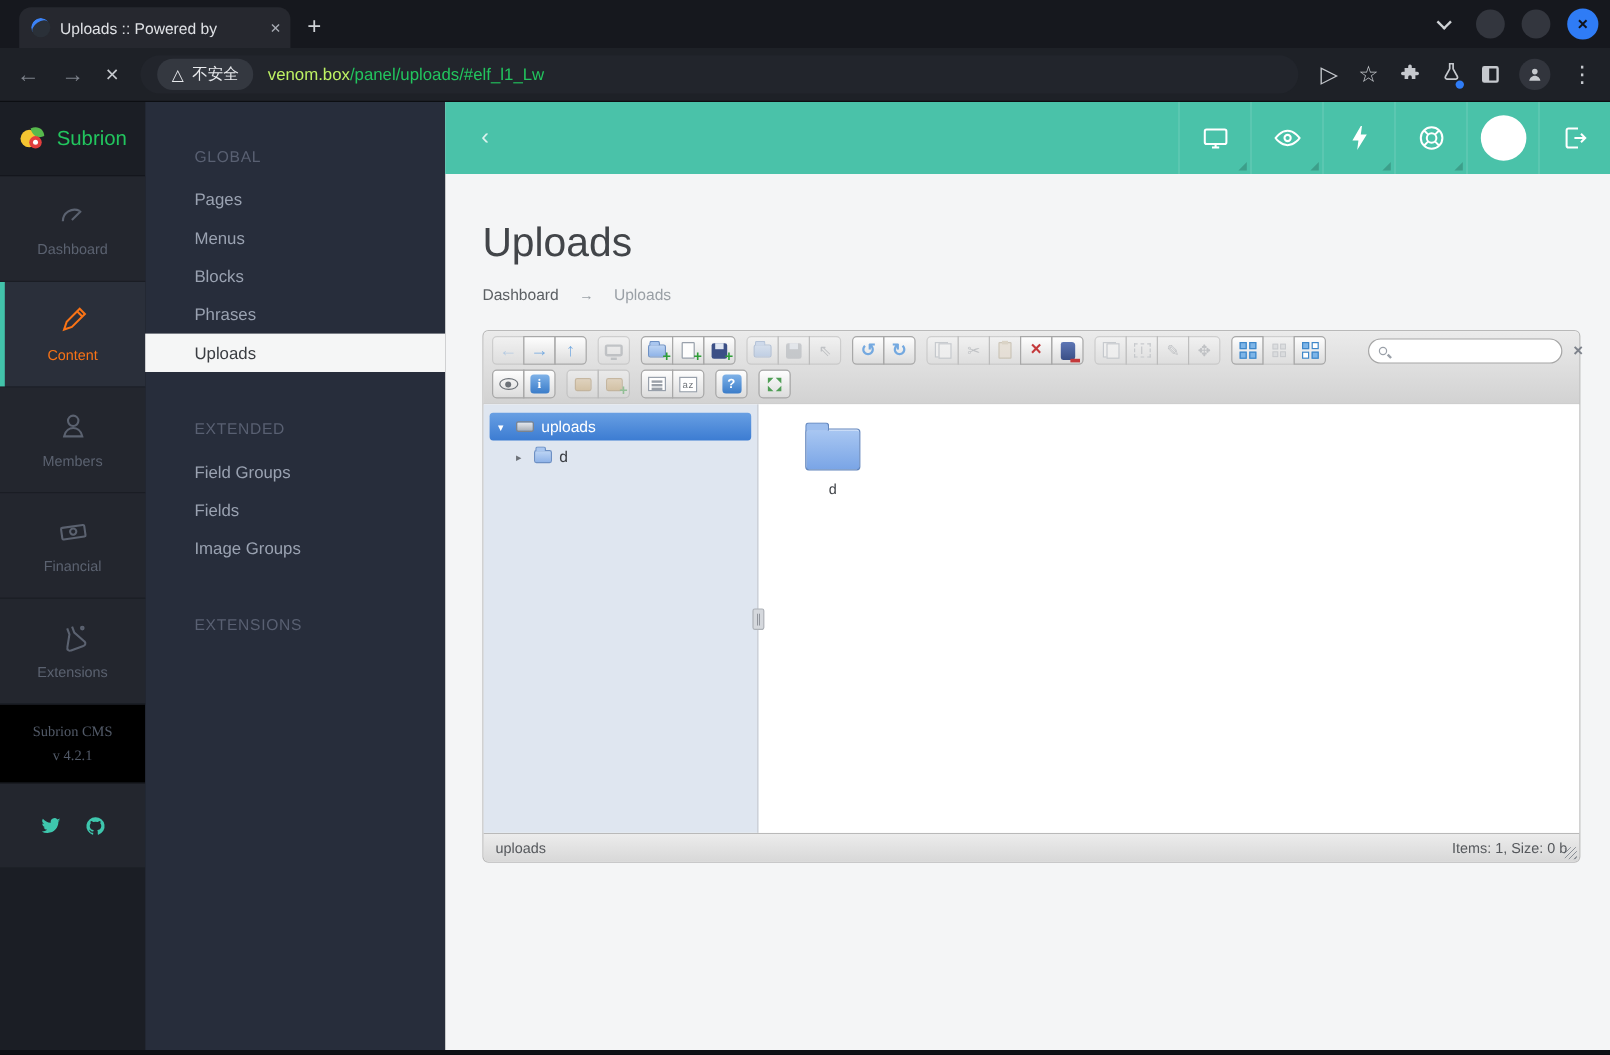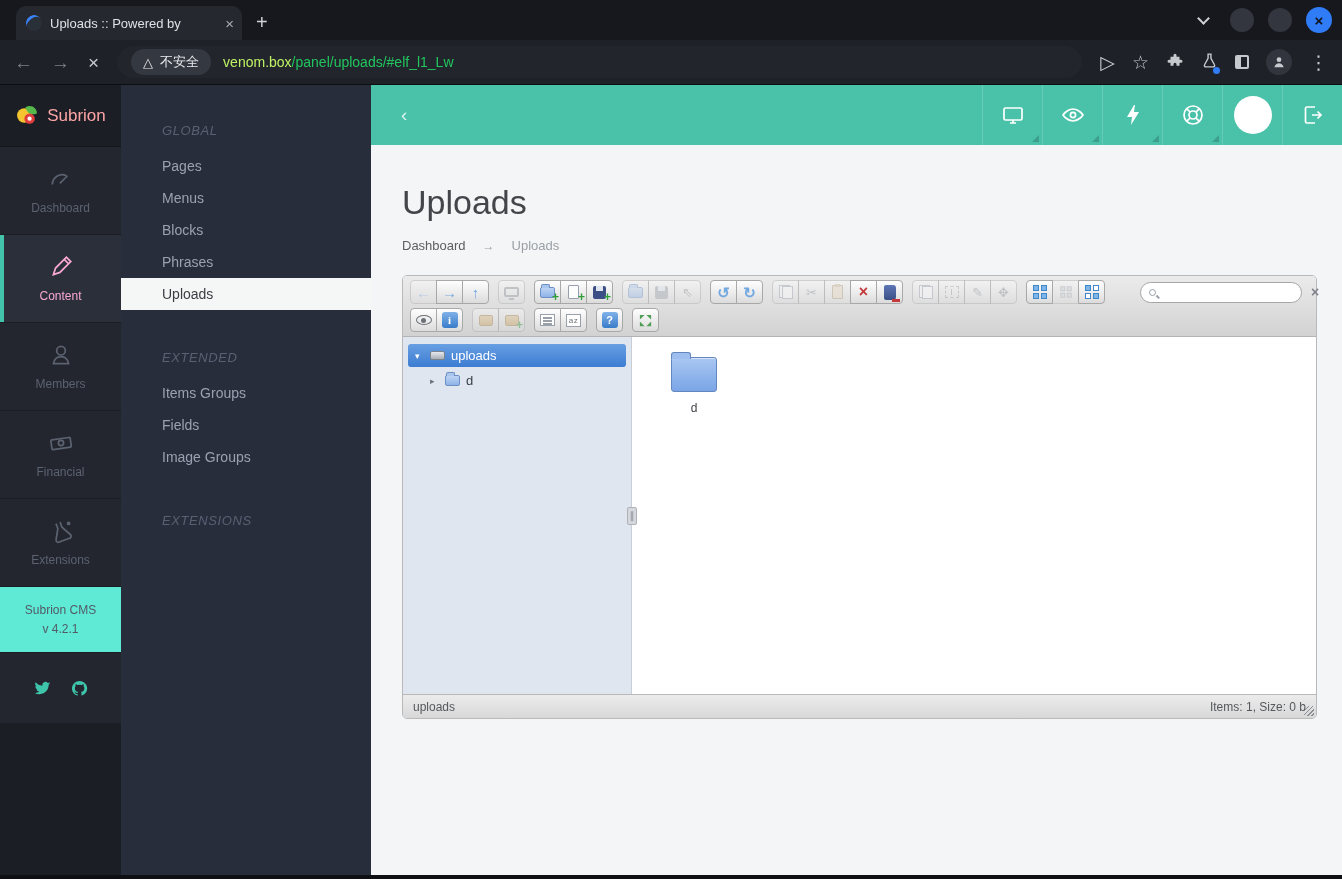--- a/index.html
+++ b/index.html
@@ -43,35 +43,35 @@
   .avatar-chip { width:26px; height:26px; border-radius:50%; background:#32353d;
     display:flex; align-items:center; justify-content:center; }
 
   
   .app { position:absolute; top:85px; left:0; right:0; bottom:4px; display:flex; }
 
   
   .sidebar { width:121px; background:#1d2027; display:flex; flex-direction:column; flex:none; }
   .logo { height:62px; display:flex; align-items:center; justify-content:center; gap:7px;
     border-bottom:1px solid #13161c; background:#1b1e25; }
-  .logo-text { color:#fca5a5; font-size:17px; }
+  .logo-text { color:#22c55e; font-size:17px; }
   .nav-item { height:88px; display:flex; flex-direction:column; align-items:center; justify-content:center;
     gap:9px; color:#5b6270; font-size:12px; background:#23262e; border-bottom:1px solid #1a1d24; position:relative; }
   .nav-item svg { width:26px; height:26px; stroke:currentColor; fill:none; stroke-width:1.6; }
-  .nav-item.active { background:#2a2f3a; color:#f9a8d4; }
+  .nav-item.active { background:#2a2f3a; color:#f97316; }
   .nav-item.active::before { content:""; position:absolute; left:0; top:0; bottom:0; width:4px; background:#42c3aa; }
   .version { height:66px; display:flex; flex-direction:column; align-items:center; justify-content:center;
-    gap:5px; color:#525a68; font-size:12px; background:#5eead4; border-bottom:1px solid #1a1d24; }
+    gap:5px; color:#525a68; font-size:12px; background:#000000; border-bottom:1px solid #1a1d24;font-family:Liberation Serif, serif; }
   .social { height:70px; display:flex; align-items:center; justify-content:center; gap:20px; background:#23262e; }
   .social svg { width:17px; height:17px; fill:#3ec6ad; }
   .sidebar-fill { flex:1; background:#1b1e25; }
 
   
   .menu { width:250px; background:#272d3b; flex:none; padding-top:28px; }
-  .menu-title { padding:10px 13px 12px 41px; color:#596072; font-size:13px; letter-spacing:.6px;font-style:italic; }
+  .menu-title { padding:10px 13px 12px 41px; color:#596072; font-size:13px; letter-spacing:.6px; }
   .menu-item { padding:8px 0 8px 41px; color:#9aa2b1; font-size:14px; position:relative; }
   .menu-item.active { background:#f5f6f6; color:#3a3d42; }
   .menu-gap { height:30px; }
   .menu-item .gear { position:absolute; right:22px; top:50%; transform:translateY(-50%); }
   .gear svg { width:15px; height:15px; stroke:#454d5d; fill:none; stroke-width:2; }
 
   
   .main { flex:1; background:#f4f5f6; display:flex; flex-direction:column; min-width:0; }
   .teal-header { height:60px; background:#4ac2a9; display:flex; align-items:center; flex:none; }
   .collapse { color:rgba(255,255,255,.8); font-size:19px; margin-left:30px; }
@@ -305,21 +305,21 @@
 
     <div class="menu">
       <div class="menu-title">GLOBAL</div>
       <div class="menu-item">Pages</div>
       <div class="menu-item">Menus</div>
       <div class="menu-item">Blocks</div>
       <div class="menu-item">Phrases</div>
       <div class="menu-item active">Uploads</div>
       <div class="menu-gap"></div>
       <div class="menu-title">EXTENDED</div>
-      <div class="menu-item">Items Groups</div>
+      <div class="menu-item">Field Groups</div>
       <div class="menu-item">Fields</div>
       <div class="menu-item">Image Groups</div>
       <div class="menu-gap"></div>
       <div class="menu-title">EXTENSIONS</div>
     </div>
 
     <div class="main">
       <div class="teal-header">
         <span class="collapse">‹</span>
         <div class="hdr-right">

